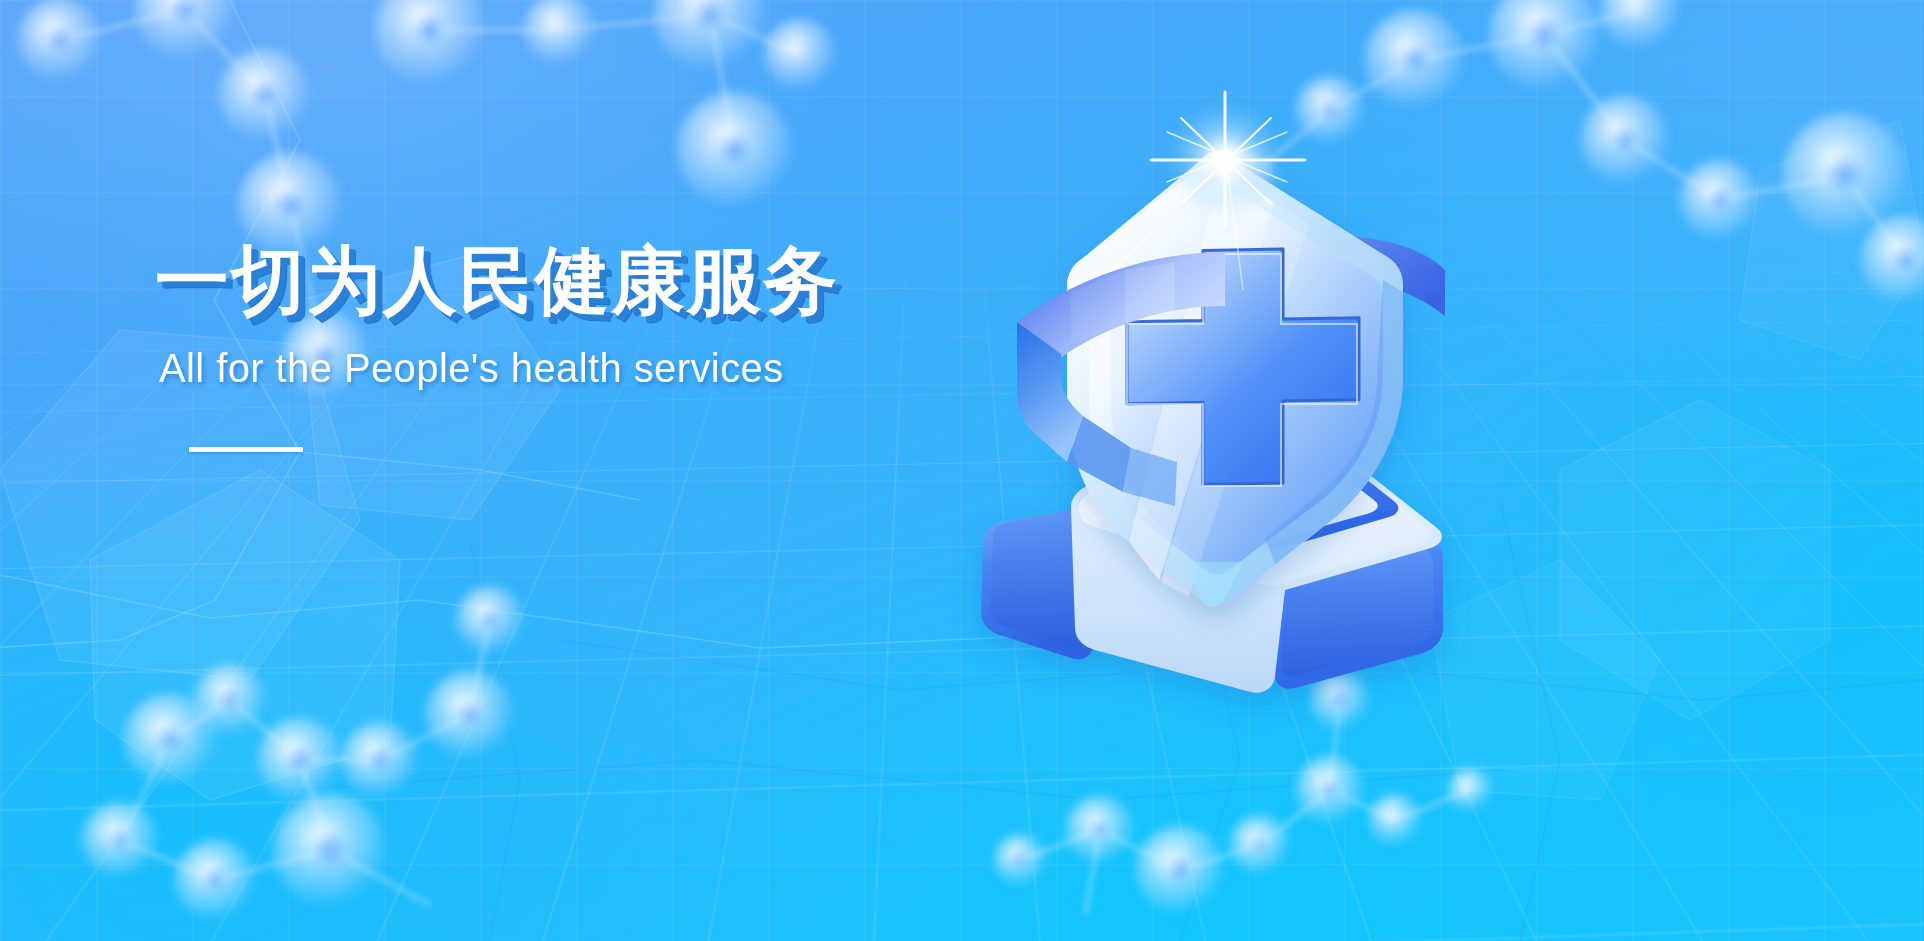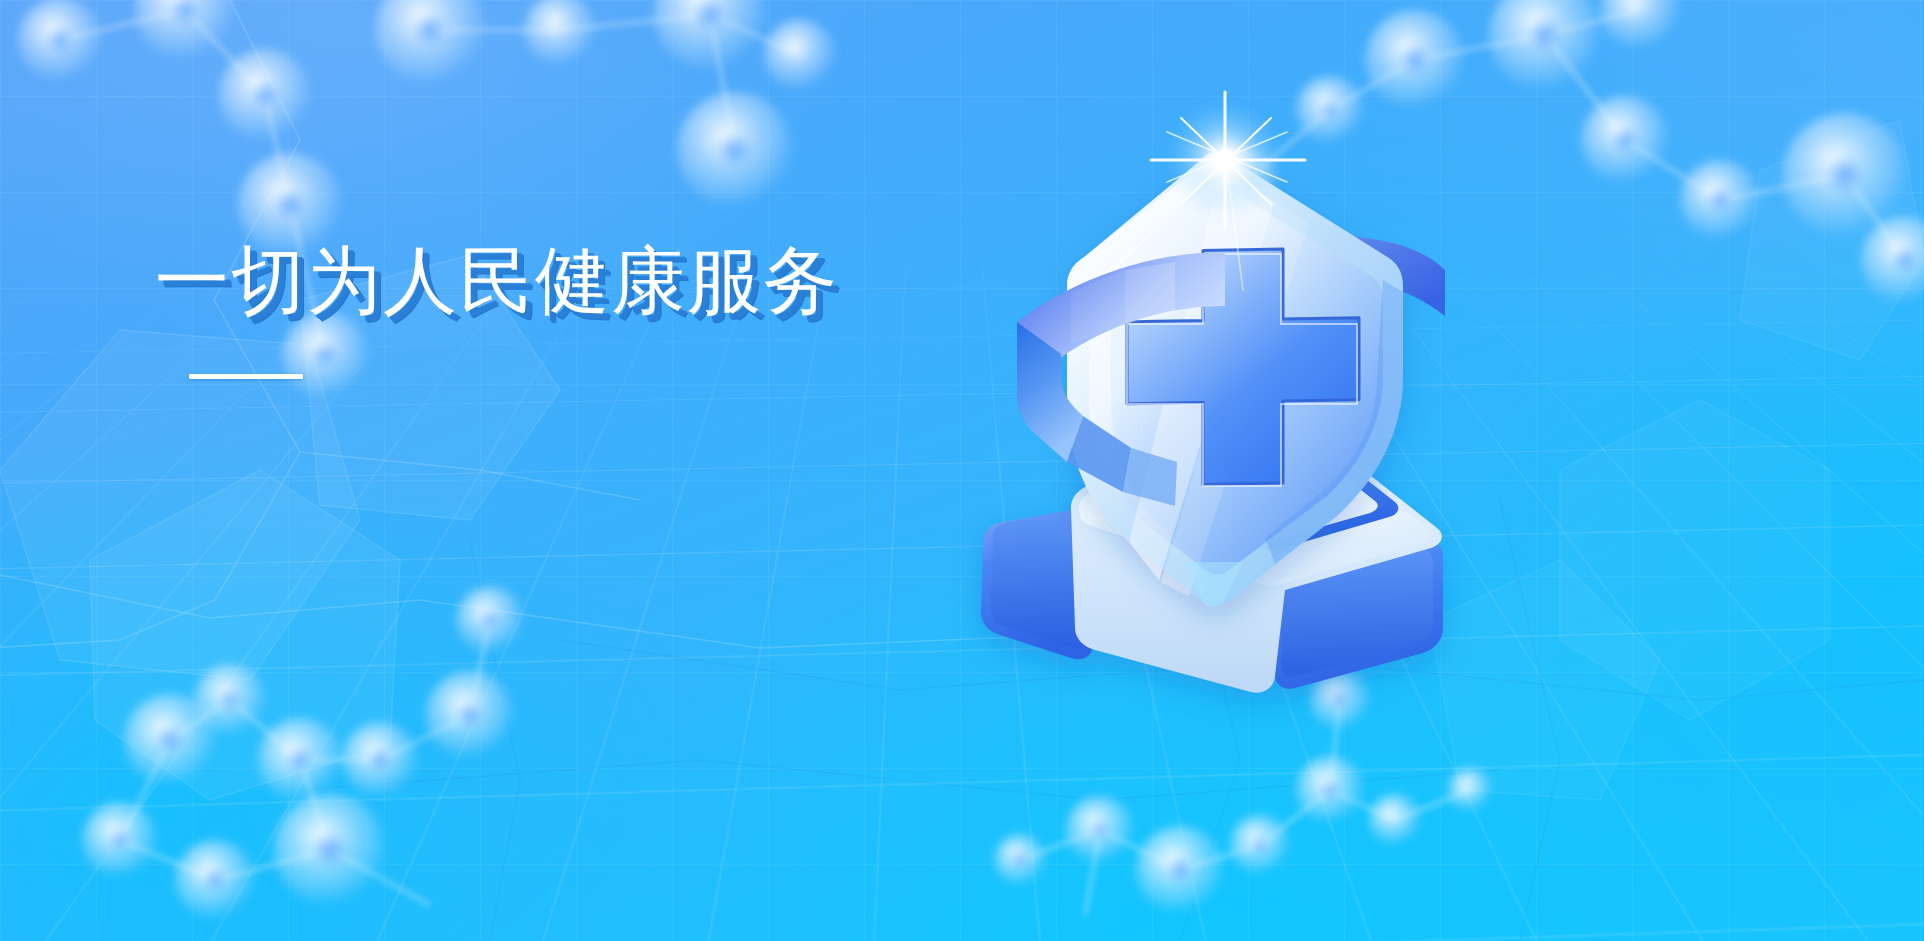--- a/index.html
+++ b/index.html
@@ -58,21 +58,21 @@
   
   .text-block{
     position:absolute;
     left:155px; top:243px;
     width:900px;
   }
   .headline{
     margin:0;
     font-size:74px;
     line-height:1.02;
-    font-weight:normal;
+    font-weight:bold;
     color:#ffffff;
     letter-spacing:2px;
     text-shadow:
       5px 5px 0 #2a7fd6,
       6px 6px 0 #2a7fd6,
       7px 7px 0 rgba(30,110,200,.85);
     white-space:nowrap;
   }
   .subline{
     margin:28px 0 0 4px;
@@ -246,20 +246,21 @@
         <circle cx="1330" cy="790" r="10" fill="url(#coreG)"></circle>
       <circle cx="1340" cy="700" r="30" fill="url(#atomG)"></circle>
         <circle cx="1340" cy="700" r="9" fill="url(#coreG)"></circle>
       <circle cx="1395" cy="820" r="26" fill="url(#atomG)"></circle>
       <circle cx="1470" cy="790" r="22" fill="url(#atomG)"></circle>
     </g>
   </svg>
 
   <div class="text-block">
     <h1 class="headline">一切为人民健康服务</h1>
+    <p class="subline">All for the People's health services</p>
     <div class="divider"></div>
   </div>
 
   <div class="emblem">
     <svg viewBox="0 0 480 570">
       <defs>
         <linearGradient id="ribL" x1="0" y1="0" x2="1" y2="0.6">
           <stop offset="0%" stop-color="#2a4fe0"></stop>
           <stop offset="28%" stop-color="#6f8ff2"></stop>
           <stop offset="62%" stop-color="#a9c2fb"></stop>

